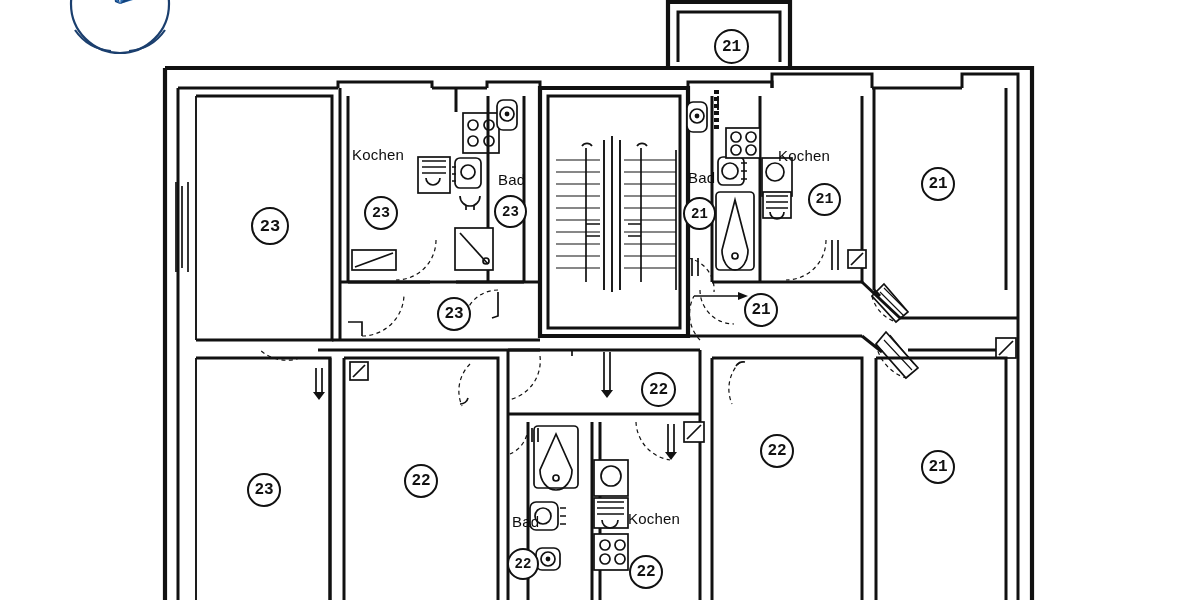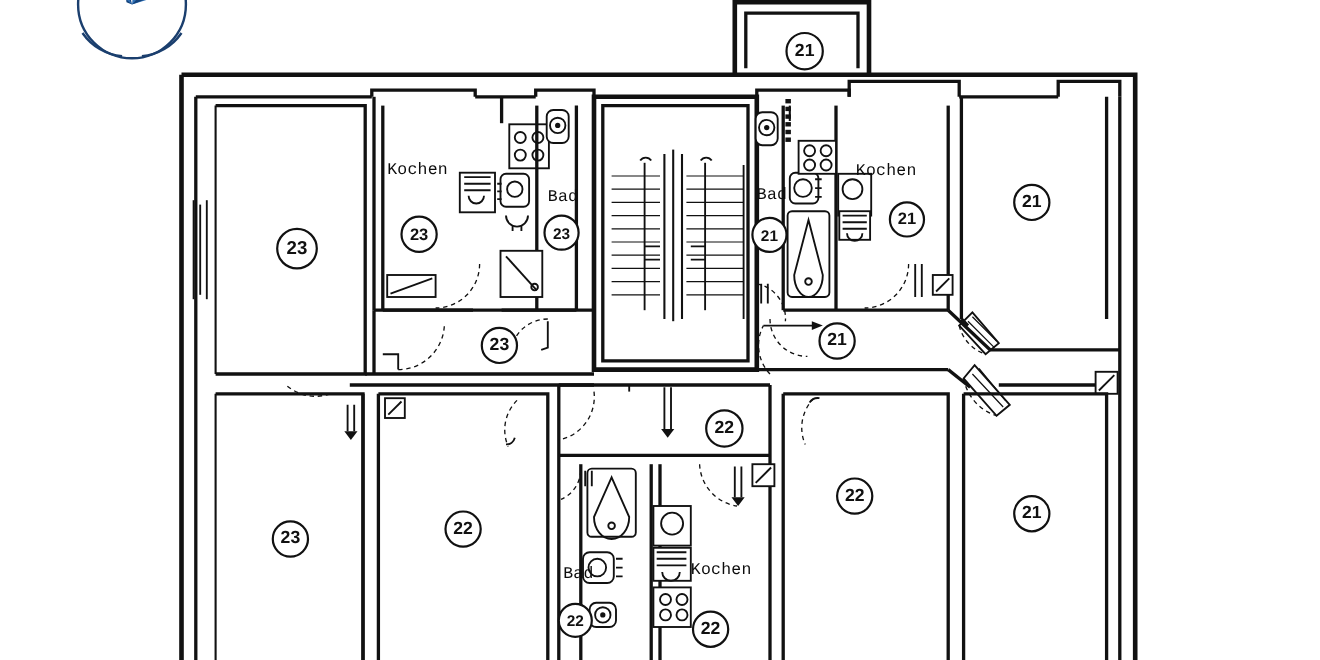--- a/index.html
+++ b/index.html
@@ -1,24 +1,24 @@
 <!DOCTYPE html>
 <html><head>
 <meta charset="utf-8">
 <style>
   html,body{margin:0;padding:0;background:#ffffff;}
   body{width:1200px;height:600px;overflow:hidden;
        font-family:"Liberation Serif",serif;color:#111;}
   #stage{position:relative;width:1200px;height:600px;background:#fff;}
   #plan{position:absolute;inset:0;}
-  .lbl{position:absolute;font-family:Liberation Mono, monospace;color:#0d0d0d;
+  .lbl{position:absolute;font-family:Liberation Sans, sans-serif;color:#0d0d0d;
        white-space:nowrap;font-size:15px;letter-spacing:.2px;}
   .rm{position:absolute;border:2px solid #111;border-radius:50%;
       background:#fff;display:flex;align-items:center;justify-content:center;
-      font-family:Liberation Sans, sans-serif;font-weight:700;color:#111;}
+      font-family:Liberation Mono, monospace;font-weight:700;color:#111;}
   #logo{position:absolute;left:55px;top:-48px;width:130px;height:104px;}
 </style>
 </head>
 <body>
 
 <div id="stage">
 
   <svg id="logo" viewBox="0 0 130 104">
     <circle cx="65" cy="52" r="49" fill="none" stroke="#1b3f6e" stroke-width="2.2"></circle>
     <path d="M65 52 L52 -6 L60 50 Z" fill="#12417a"></path>

